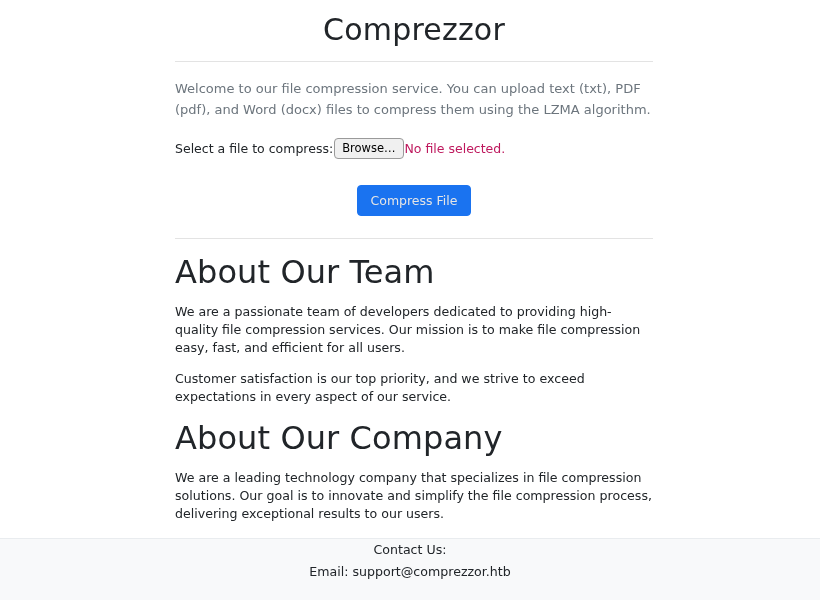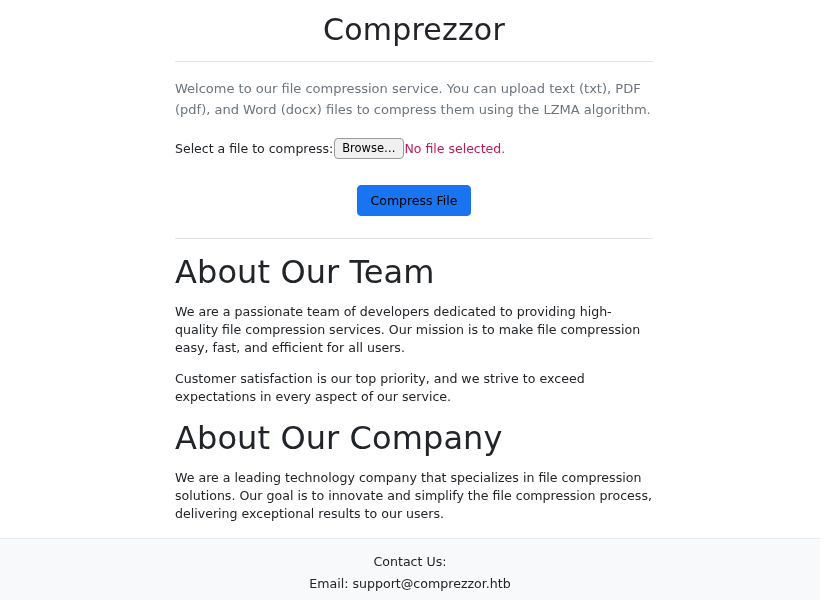--- a/index.html
+++ b/index.html
@@ -62,21 +62,21 @@
     border-radius: 4px;
     color: #000;
     line-height: 14px;
     cursor: pointer;
   }
   .file-status { color: #be185d; font-size: 12.5px; }
   .btn-wrap { text-align: center; margin-bottom: 22px; }
   .compress-btn {
     background: #1a73f0;
     border: 1px solid #1a73f0;
-    color: #000000;
+    color: #e5e5e5;
     font-size: 12.5px;
     font-family: "DejaVu Sans", sans-serif;
     padding: 7px 13px;
     border-radius: 4px;
     cursor: pointer;
   }
   .section-rule {
     border: 0;
     border-top: 1px solid #e3e3e3;
     margin: 0 0 14px 0;
@@ -96,21 +96,21 @@
   }
   .footer {
     position: absolute;
     left: 0;
     bottom: 0;
     width: 820px;
     height: 62px;
     background: #f8f9fa;
     border-top: 1px solid #e9ecef;
     text-align: center;
-    padding-top: 12px;
+    padding-top: 0;
   }
   .footer div {
     font-size: 12.6px;
     line-height: 22px;
     color: #212529;
   }
 </style>
 </head>
 <body>
 

